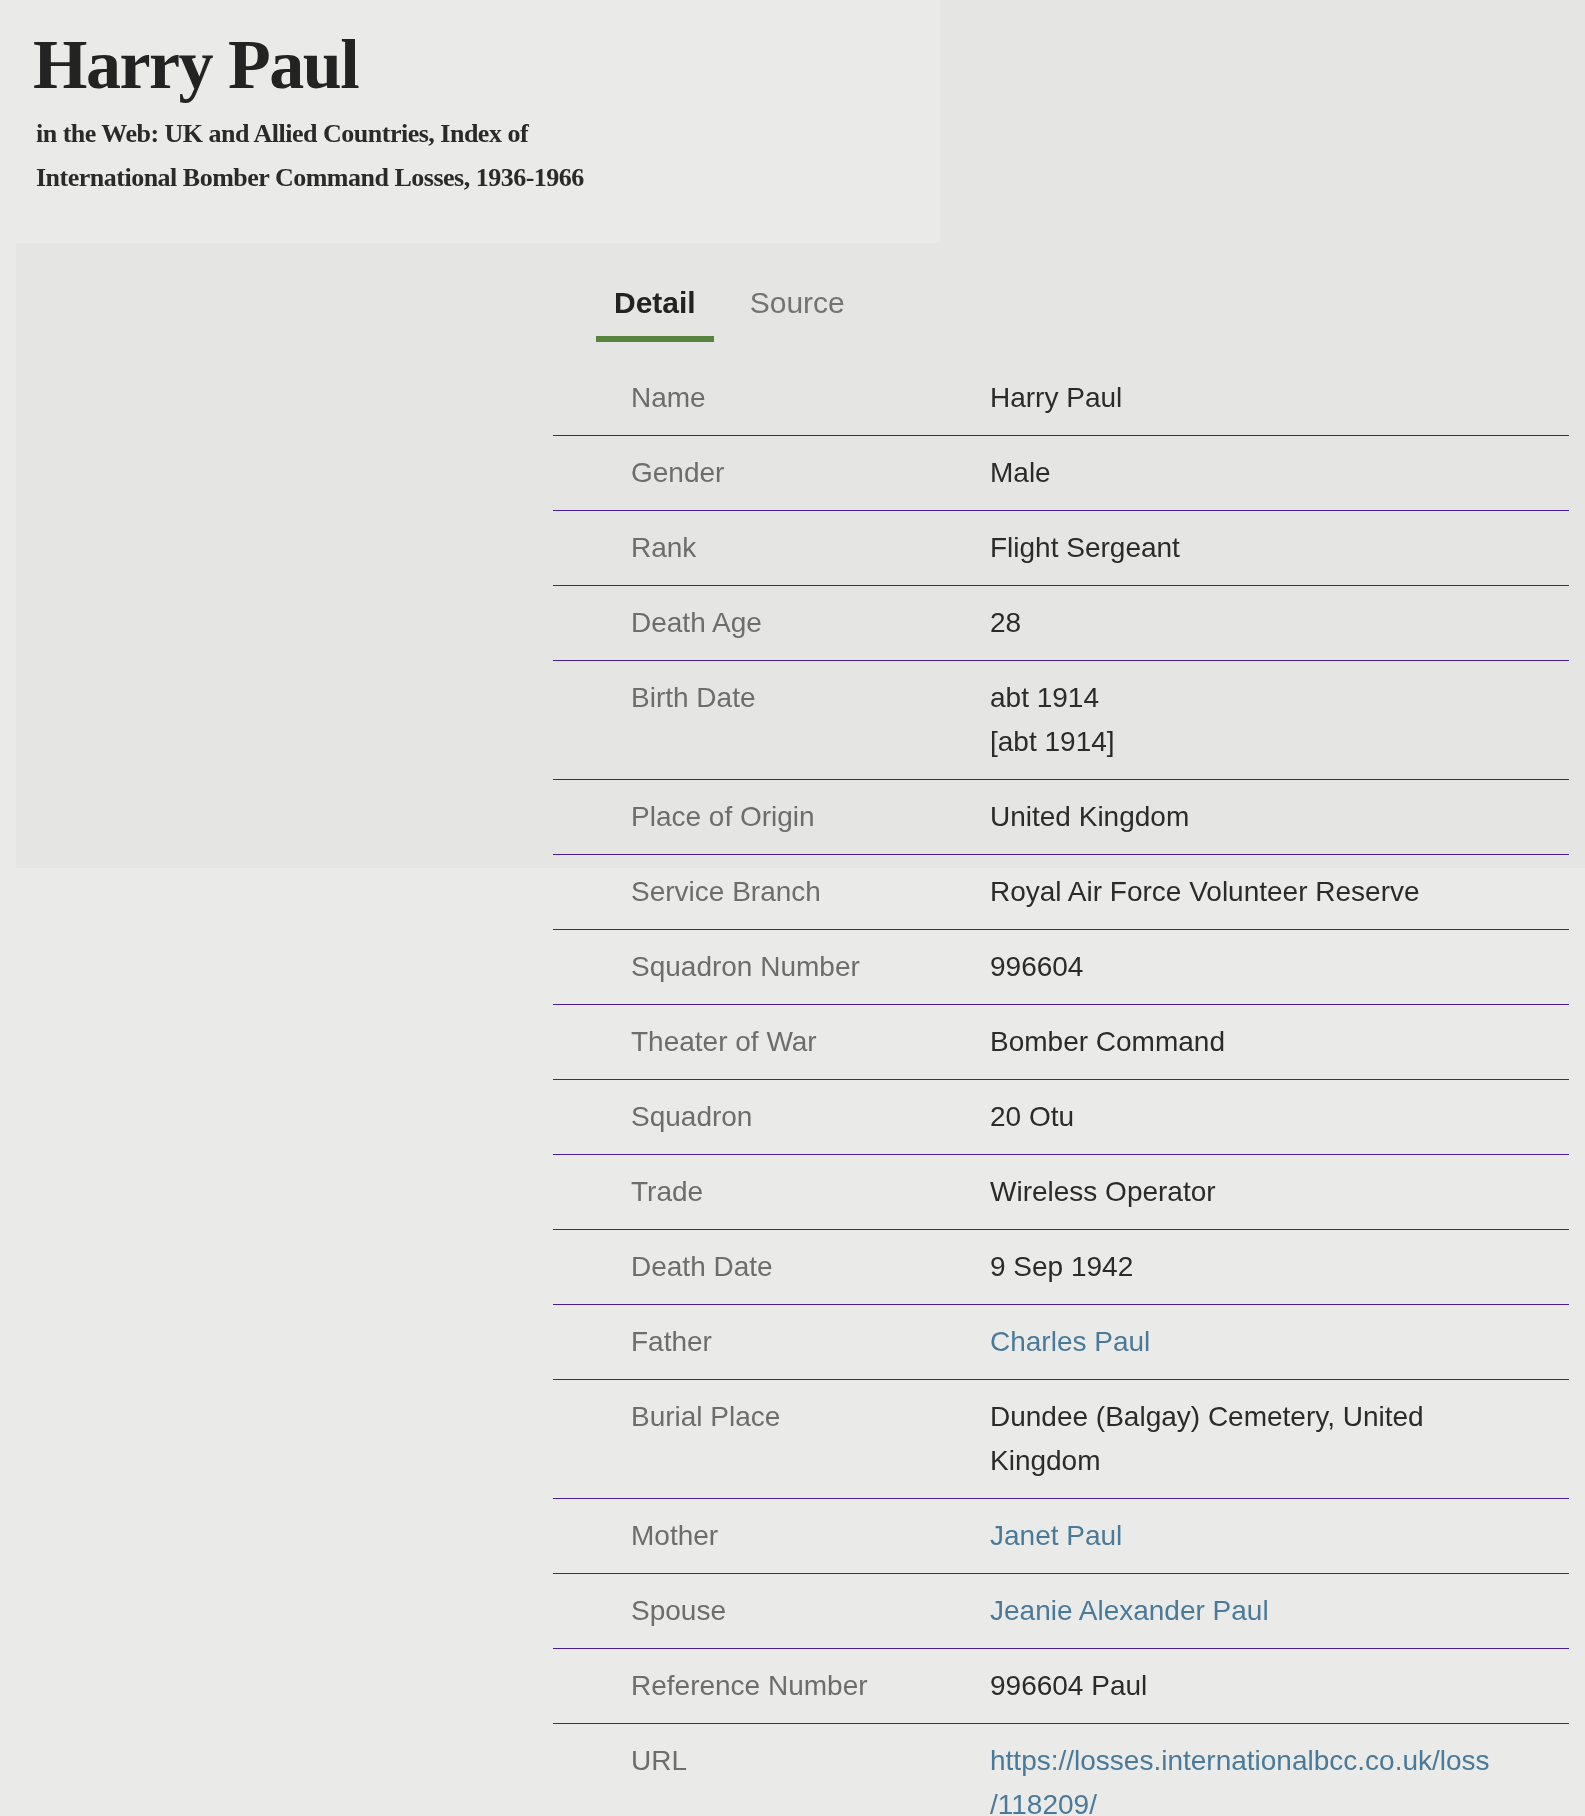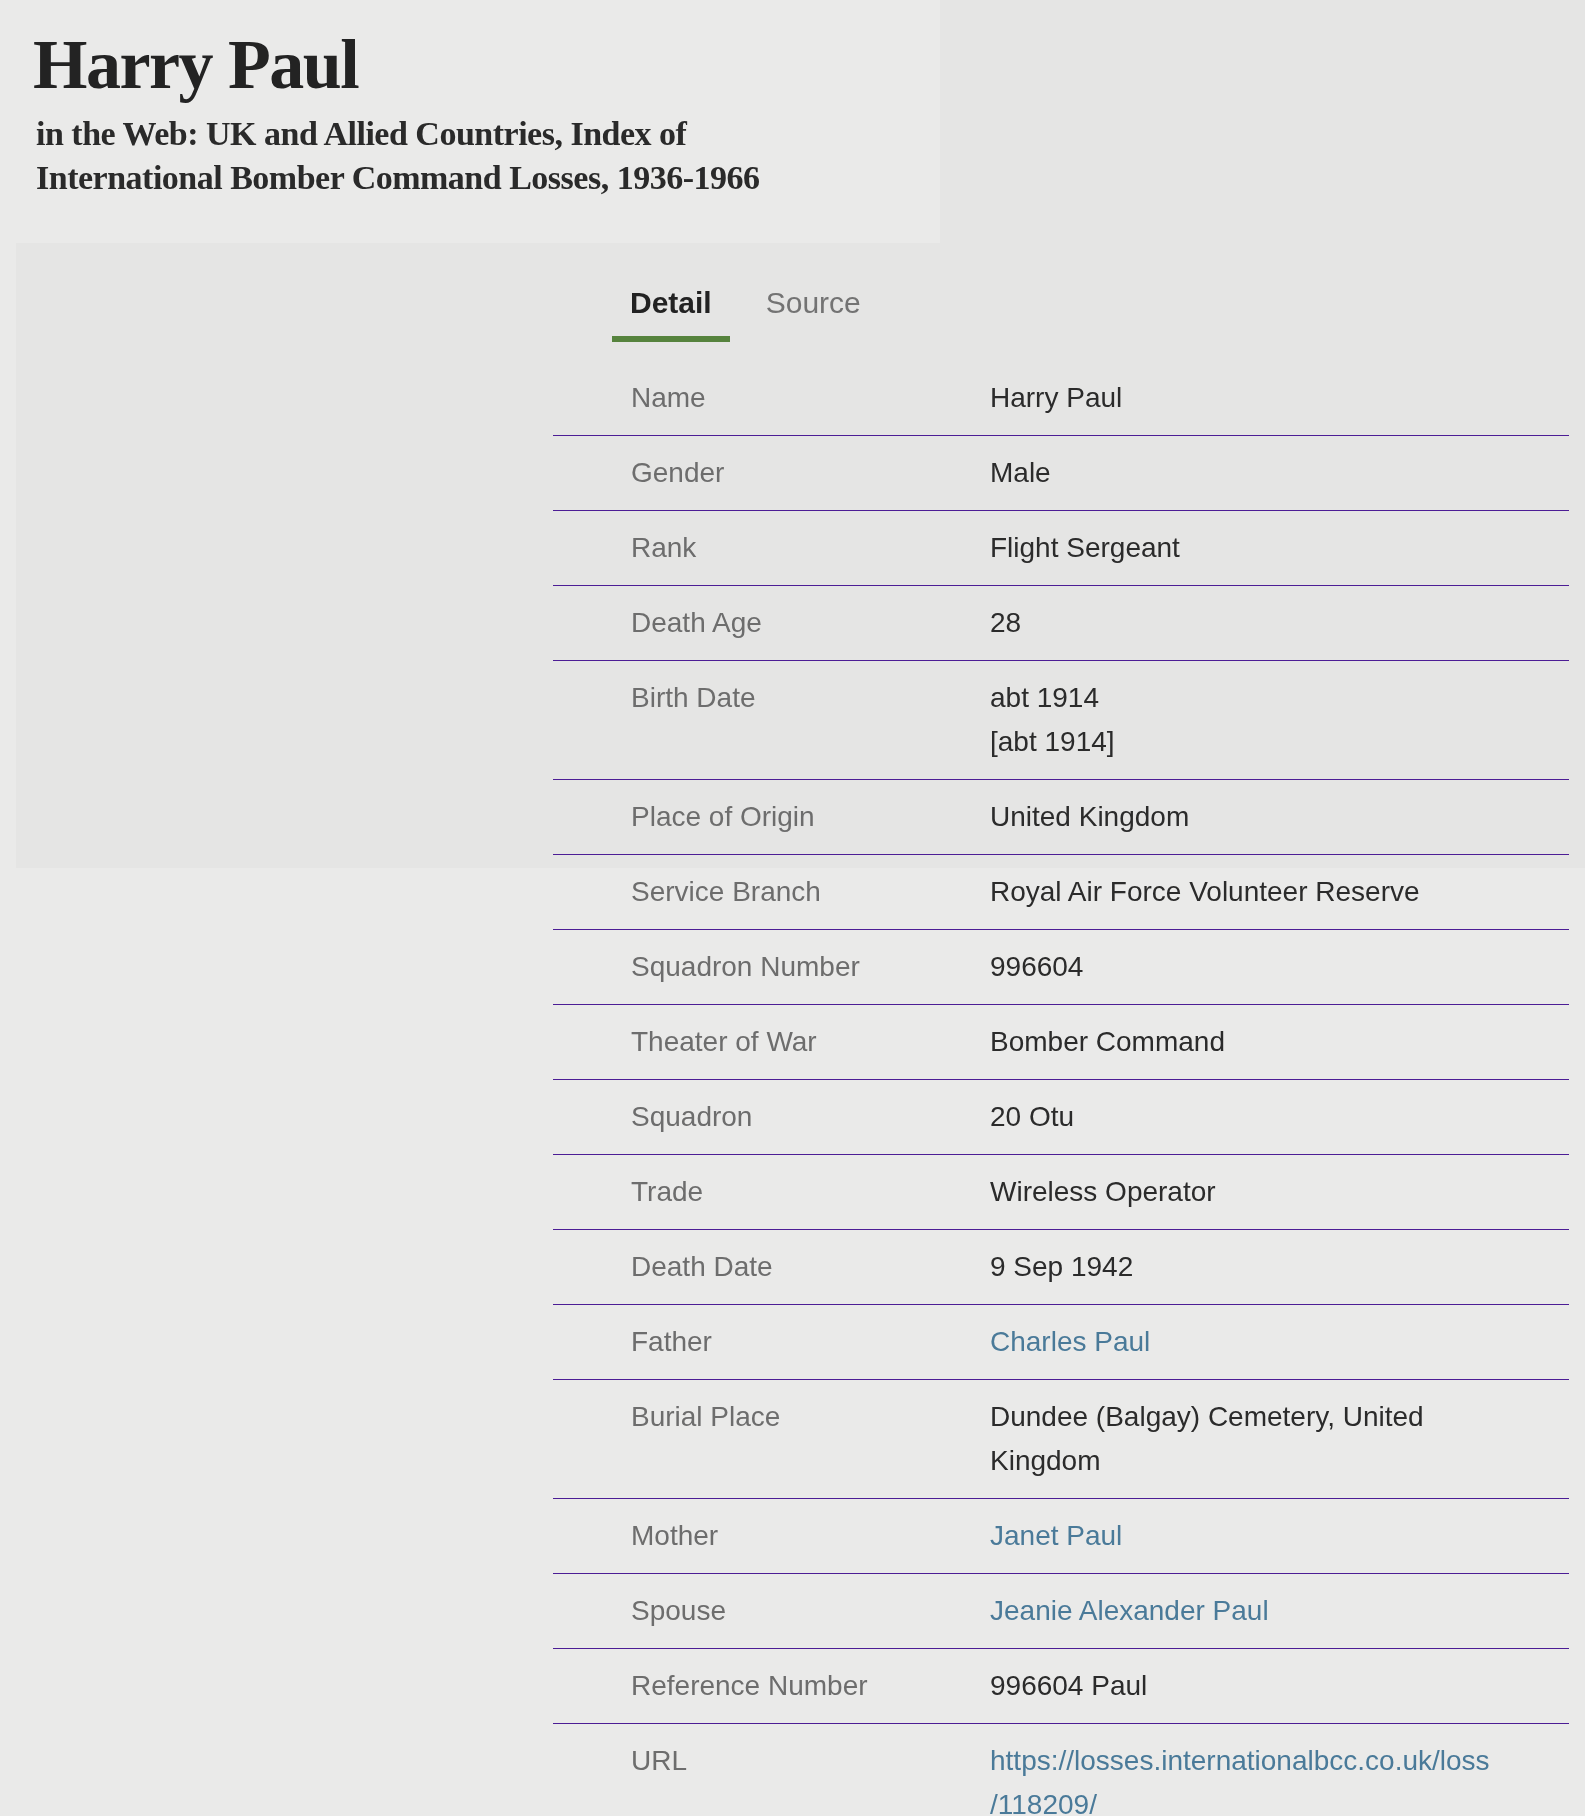--- a/index.html
+++ b/index.html
@@ -21,26 +21,26 @@
   }
   .page-title{
     position:absolute;left:33px;top:26px;margin:0;
     font-family:"Liberation Serif","DejaVu Serif",serif;
     font-size:70px;line-height:78px;font-weight:700;
     letter-spacing:-1.5px;color:#232323;white-space:nowrap;
   }
   .page-subtitle{
     position:absolute;left:36px;top:112px;margin:0;
     font-family:"Liberation Serif","DejaVu Serif",serif;
-    font-size:34px;line-height:44px;font-weight:700;
+    font-size:26px;line-height:44px;font-weight:700;
     letter-spacing:-0.5px;color:#2a2a2a;
   }
   
   .tabs{
-    position:absolute;left:612px;top:280px;height:64px;
+    position:absolute;left:596px;top:280px;height:64px;
     display:flex;align-items:flex-start;
   }
   .tab{
     display:inline-block;font-size:30px;line-height:34px;
     padding:6px 18px 16px 18px;cursor:pointer;border-bottom:6px solid transparent;
   }
   .tab.active{
     font-weight:700;color:#222222;
     border-bottom-color:var(--accent-green,#56833d);
   }

